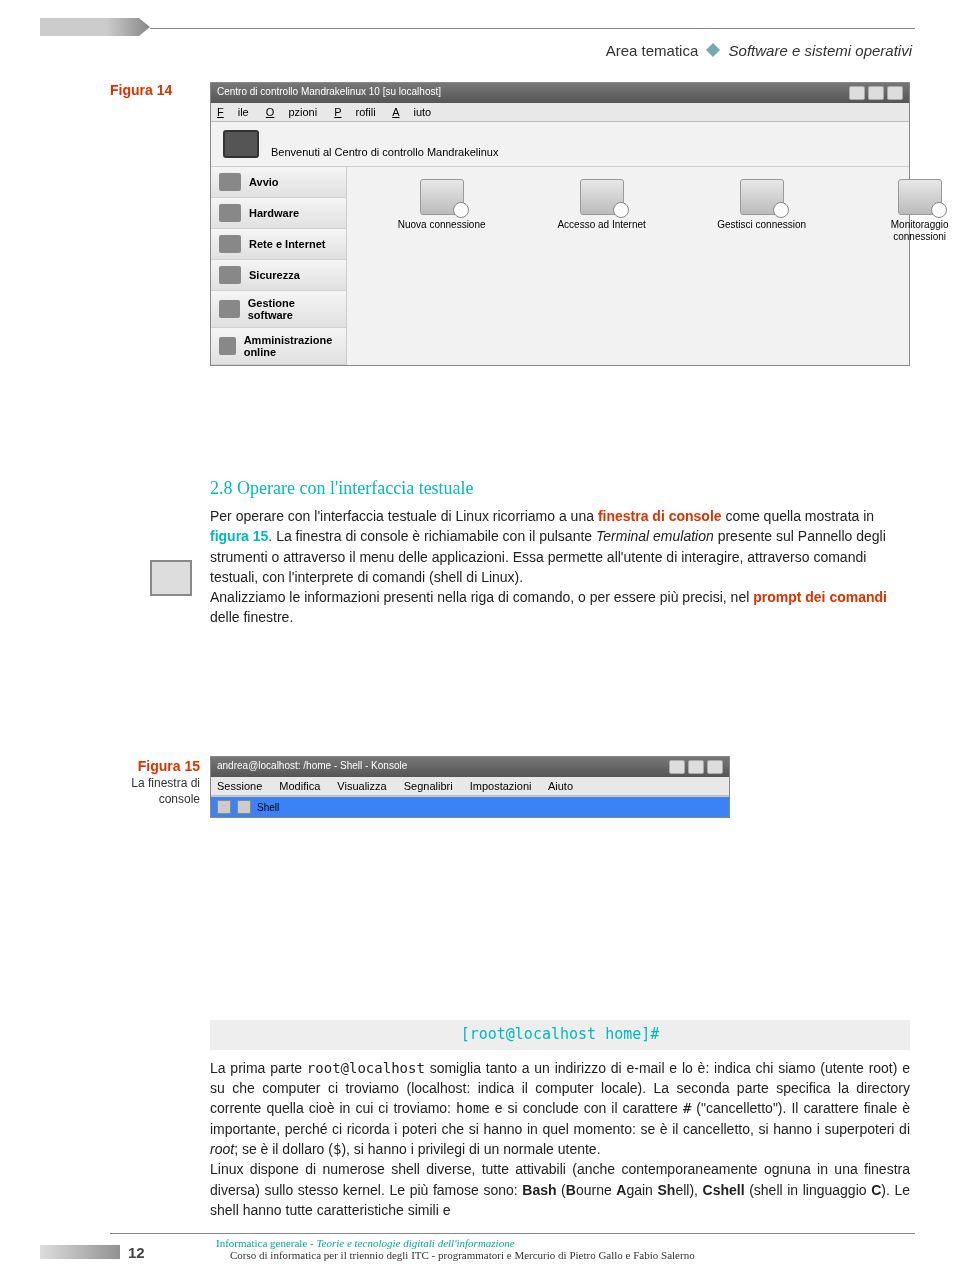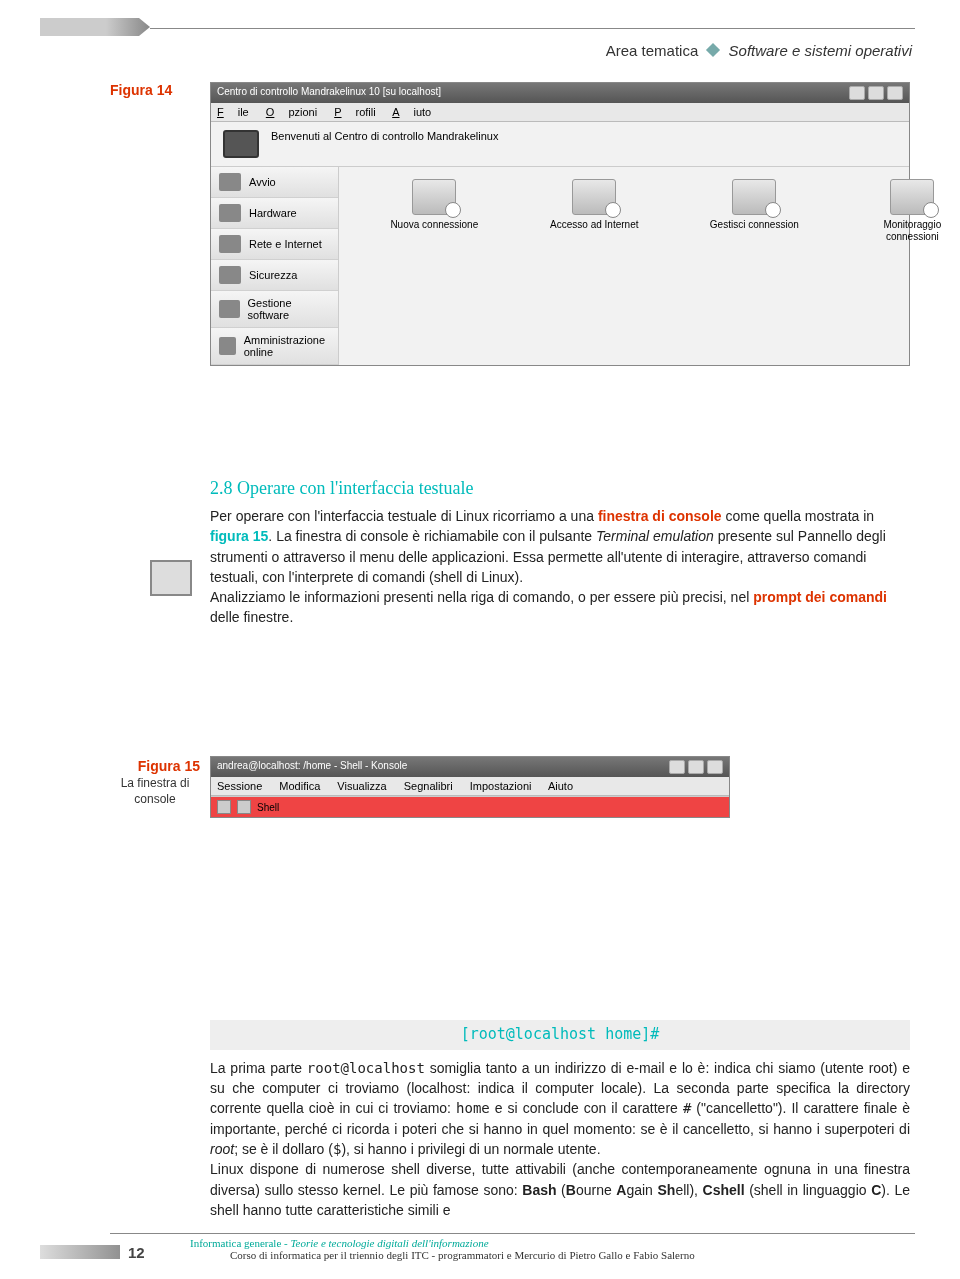--- a/index.html
+++ b/index.html
@@ -4,54 +4,54 @@
 <style>
 *{box-sizing:border-box;margin:0;padding:0}
 body{width:960px;height:1279px;background:#fff;font-family:Verdana,Arial,sans-serif;position:relative;overflow:hidden}
 .hdr-line{position:absolute;top:28px;left:150px;right:45px;height:1px;background:#888}
 .hdr-arrow{position:absolute;top:18px;left:40px;width:110px;height:18px;background:linear-gradient(to right,#ccc 60%,#888);clip-path:polygon(0 0,90% 0,100% 50%,90% 100%,0 100%)}
 .hdr-txt{position:absolute;top:42px;right:48px;font-size:15px;color:#333}
 .diamond{display:inline-block;width:10px;height:10px;background:#7aa;transform:rotate(45deg);margin:0 6px;vertical-align:1px}
 .fig-label{position:absolute;left:110px;color:#d30;font-size:14px;font-weight:bold}
 .fig14{top:82px}
 .fig15{top:758px;text-align:right;width:90px;left:110px}
-.fig15-sub{position:absolute;left:110px;top:776px;width:90px;color:#333;font-size:12px;text-align:center;line-height:1.3}
+.fig15-sub{position:absolute;left:110px;top:776px;width:90px;color:#333;font-size:12px;text-align:right;line-height:1.3}
 .win{position:absolute;left:210px;top:82px;width:700px;border:1px solid #888;background:#f2f2f2;font-size:11px}
 .titlebar{background:linear-gradient(#777,#555);color:#fff;padding:3px 6px;display:flex;justify-content:space-between;font-size:10px}
 .winbtns{display:flex;gap:3px}
 .wb{width:16px;height:14px;border:1px solid #aaa;background:#ddd;border-radius:2px}
 .menubar{background:#e8e8e8;padding:3px 6px;border-bottom:1px solid #bbb;font-size:11px}
 .menubar span{margin-right:14px}
-.welcome{padding:8px 12px;display:flex;align-items:flex-start;gap:12px;border-bottom:1px solid #ccc}
+.welcome{padding:8px 12px;display:flex;align-items:flex-end;gap:12px;border-bottom:1px solid #ccc}
 .welcome .mon{width:36px;height:28px;background:#555;border:2px solid #333;border-radius:3px}
 .win-body{display:flex}
 .sidebar{width:160px;border-right:1px solid #ccc;background:#eaeaea}
-.sb-item{display:flex;align-items:center;gap:8px;padding:6px 8px;border-bottom:1px solid #d0d0d0;font-size:11px;font-weight:normal;background:linear-gradient(#f5f5f5,#e0e0e0)}
+.sb-item{display:flex;align-items:center;gap:8px;padding:6px 8px;border-bottom:1px solid #d0d0d0;font-size:11px;font-weight:bold;background:linear-gradient(#f5f5f5,#e0e0e0)}
 .sb-ico{width:22px;height:18px;background:#888;border-radius:2px}
 .content{flex:1;padding:12px 10px;display:flex;flex-direction:row;gap:18px}
 .icon-row{display:flex;gap:50px;justify-content:flex-start;padding-left:30px}
 .icon-item{display:flex;flex-direction:column;align-items:center;width:110px;text-align:center;font-size:10px;line-height:1.2}
 .icon-box{width:44px;height:36px;background:linear-gradient(#e8e8e8,#bbb);border:1px solid #999;border-radius:3px;margin-bottom:4px;position:relative}
 .icon-box::after{content:"";position:absolute;right:-6px;bottom:-4px;width:14px;height:14px;border-radius:50%;background:#fff;border:1px solid #888}
 .sec-title{position:absolute;left:210px;top:478px;color:#0bb;font-size:18px;font-family:Verdana}
 .body-text{position:absolute;left:210px;top:506px;width:700px;font-size:14px;color:#222;line-height:1.45;font-family:"Trebuchet MS",sans-serif}
 .body-text .blue{color:#0bb;font-weight:bold}
 .body-text .red{color:#d30;font-weight:bold}
 .body-text i{font-style:italic}
 .side-ico{position:absolute;left:150px;top:560px;width:42px;height:36px;border:2px solid #888;background:#ddd}
-.konsole{position:absolute;left:210px;top:756px;width:520px;border:1px solid #888;background:#ef4444;font-size:11px}
+.konsole{position:absolute;left:210px;top:756px;width:520px;border:1px solid #888;background:#3b82f6;font-size:11px}
 .k-body{height:180px;background:#000;color:#fff;font-family:monospace;padding:4px;font-size:12px}
 .k-status{padding:3px 6px;border-top:1px solid #ccc;display:flex;align-items:center;gap:6px;font-size:10px}
 .sq{width:14px;height:14px;border:1px solid #888;background:#ccc}
 .body2{position:absolute;left:210px;top:1012px;width:700px;font-size:14px;color:#222;line-height:1.45;font-family:"Trebuchet MS",sans-serif}
 .cmd-display{background:#eee;padding:4px 0;text-align:center;font-family:monospace;font-size:15px;color:#0bb;margin:8px 0}
 .mono{font-family:monospace}
 .footer{position:absolute;bottom:18px;left:110px;right:45px;border-top:1px solid #888;padding-top:3px}
 .pg{position:absolute;bottom:18px;left:120px;background:#fff;padding:0 8px;font-size:15px;color:#444;font-weight:bold}
-.ft-txt{margin-left:80px;font-size:11px;color:#0a9;font-family:Verdana}
+.ft-txt{margin-left:106px;font-size:11px;color:#0a9;font-family:Verdana}
 .ft-txt2{margin-left:120px;font-size:11px;color:#333;font-family:Verdana}
 .ft-arrow{position:absolute;left:40px;bottom:20px;width:90px;height:14px;background:linear-gradient(to right,#ddd,#888);clip-path:polygon(0 0,92% 0,100% 50%,92% 100%,0 100%)}
 .u{text-decoration:underline}
 </style>
 </head>
 <body>
 
 <div class="hdr-arrow"></div>
 <div class="hdr-line"></div>
 <div class="hdr-txt">

